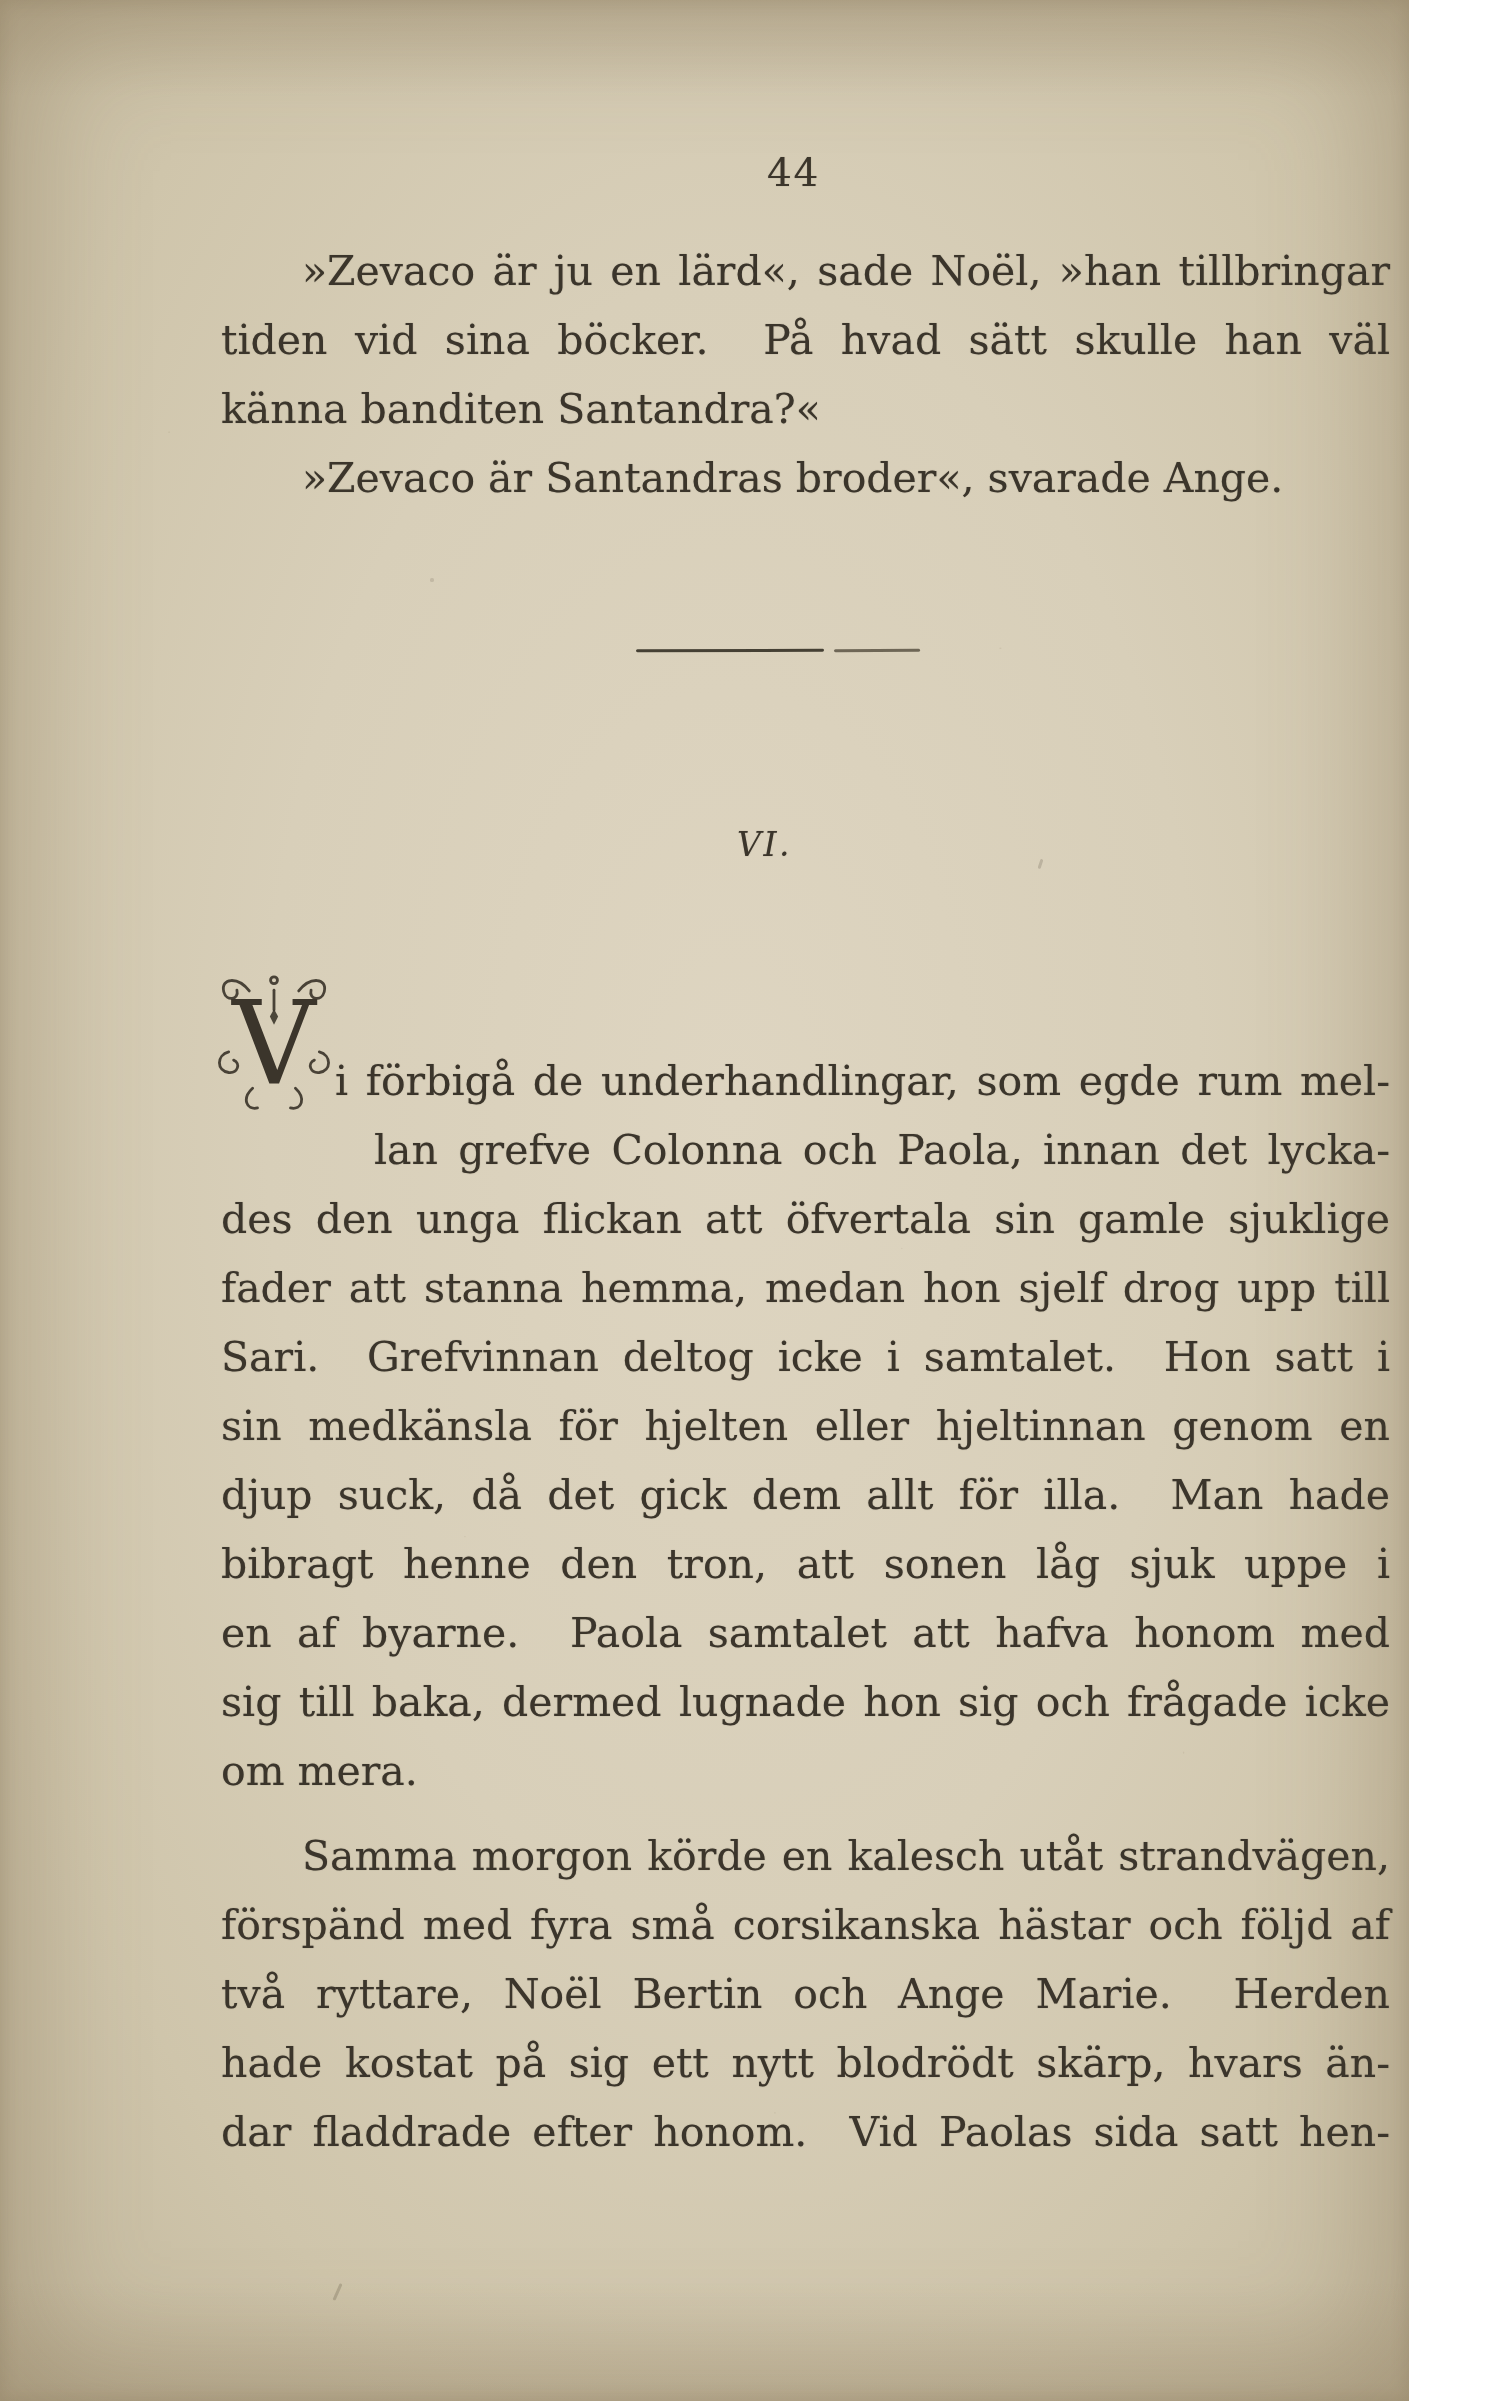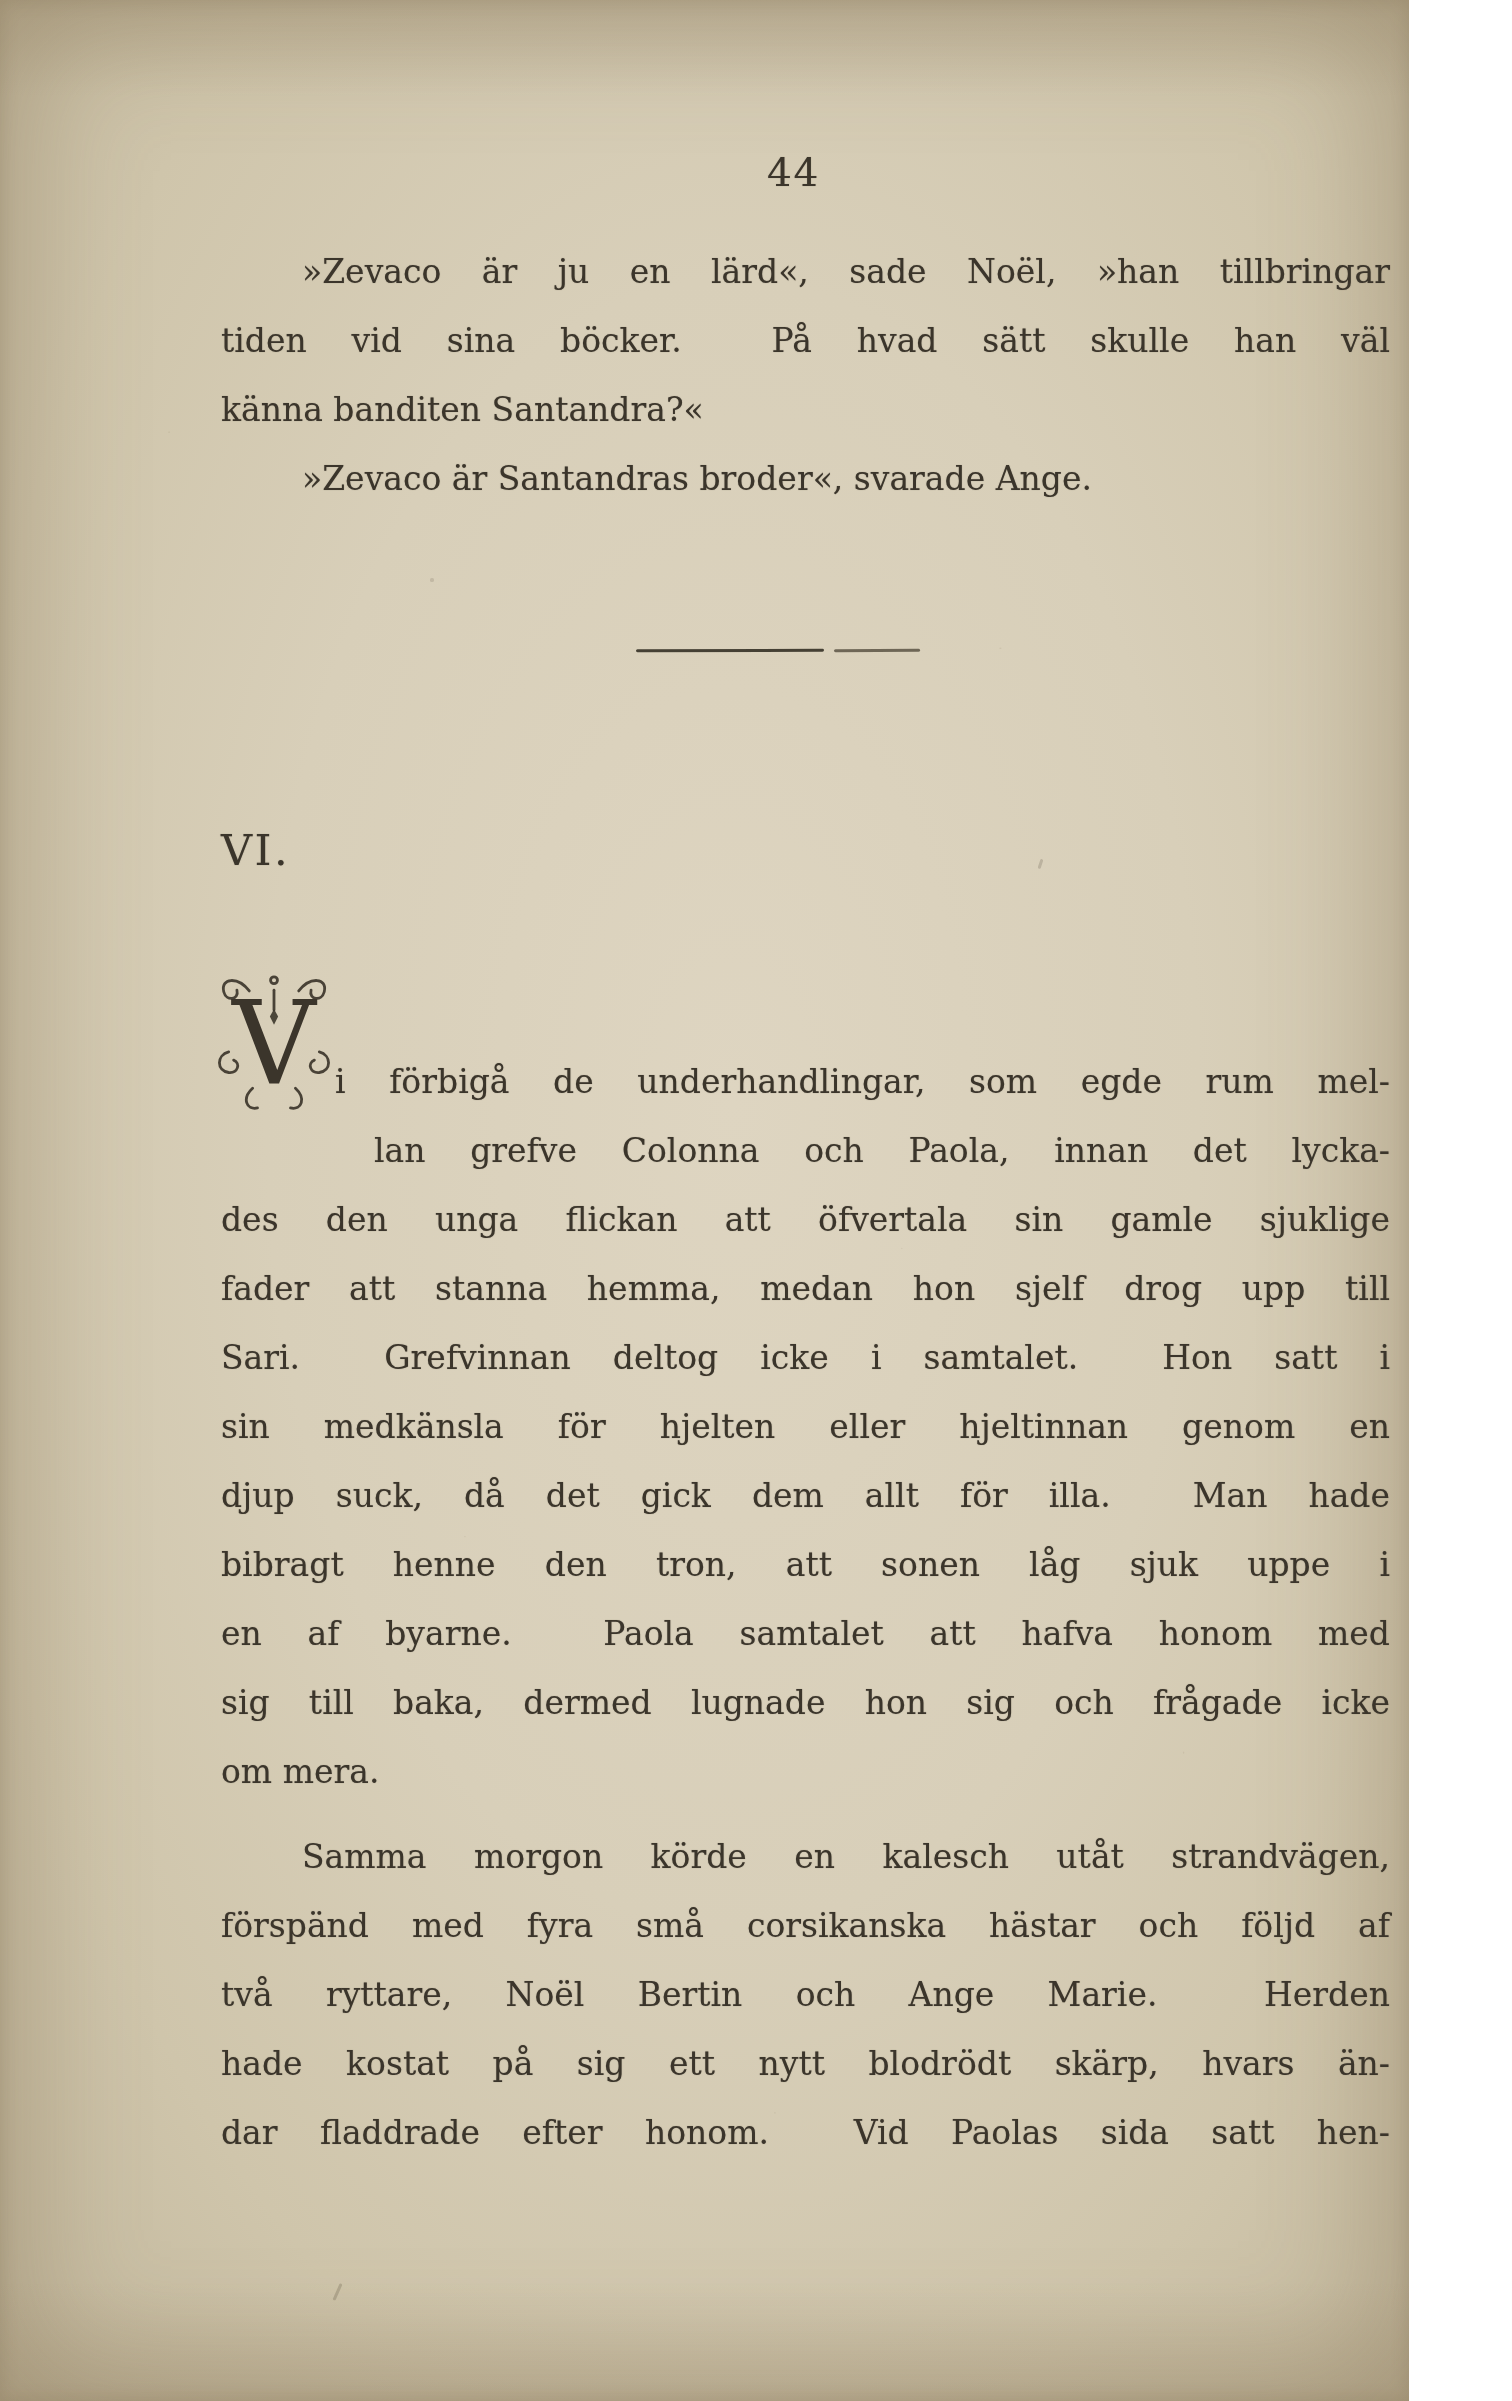--- a/index.html
+++ b/index.html
@@ -34,21 +34,21 @@
     pointer-events: none;
   }
   .ink { color: #3b352b; text-shadow: 0 0 1.1px rgba(59,53,43,.38); }
 
   .page-number {
     position: absolute; top: 150px; left: 221px; width: 1145px;
     text-align: center; font-size: 39px; letter-spacing: 1.6px;
   }
   .textblock {
     position: absolute; left: 221px; width: 1169px;
-    font-size: 33px; line-height: 69px;
+    font-size: 41px; line-height: 69px;
   }
   .tb-a { top: 237px; }
   .tb-b { top: 1047px; }
   .tb-c { top: 1822px; }
   .line {
     box-sizing: border-box;
     text-align: justify; text-align-last: justify;
     white-space: pre-wrap;
   }
   .line.last   { text-align-last: left; }
@@ -63,21 +63,21 @@
   .section-rule .seg1 {
     width: 188px; height: 3.3px; background: #454034; border-radius: 1.6px;
     transform: rotate(-0.2deg);
   }
   .section-rule .seg2 {
     width: 86px; height: 2.5px; margin-left: 10px; background: #5a5344;
     border-radius: 1.6px; transform: rotate(-0.3deg); opacity: .85;
   }
   .section-heading {
     position: absolute; top: 825px; left: 221px; width: 1087px;
-    text-align: left; font-size: 43px; letter-spacing: 2.5px;
+    text-align: center; font-size: 33px; letter-spacing: 2.5px; font-style: italic;
   }
   .drop-cap {
     position: absolute; top: 972px; left: 212px;
     width: 124px; height: 145px;
   }
   .speck {
     position: absolute; background: rgba(74,64,48,.45); border-radius: 1.6px;
     pointer-events: none;
   }
   .speck-1 { top: 2283px; left: 336px; width: 3.3px; height: 18px; transform: rotate(24deg); opacity:.5; }

